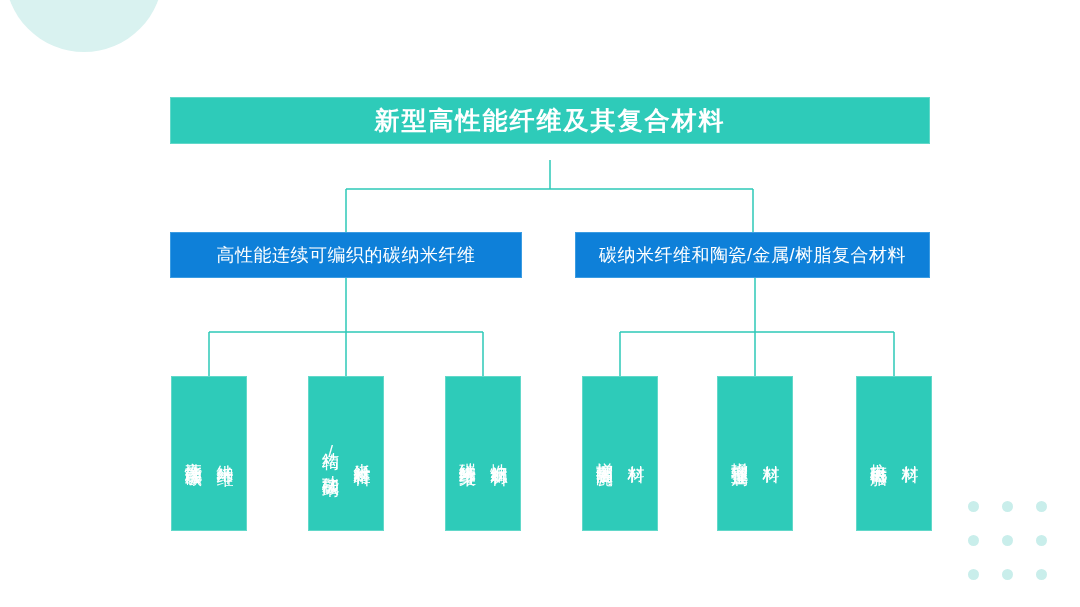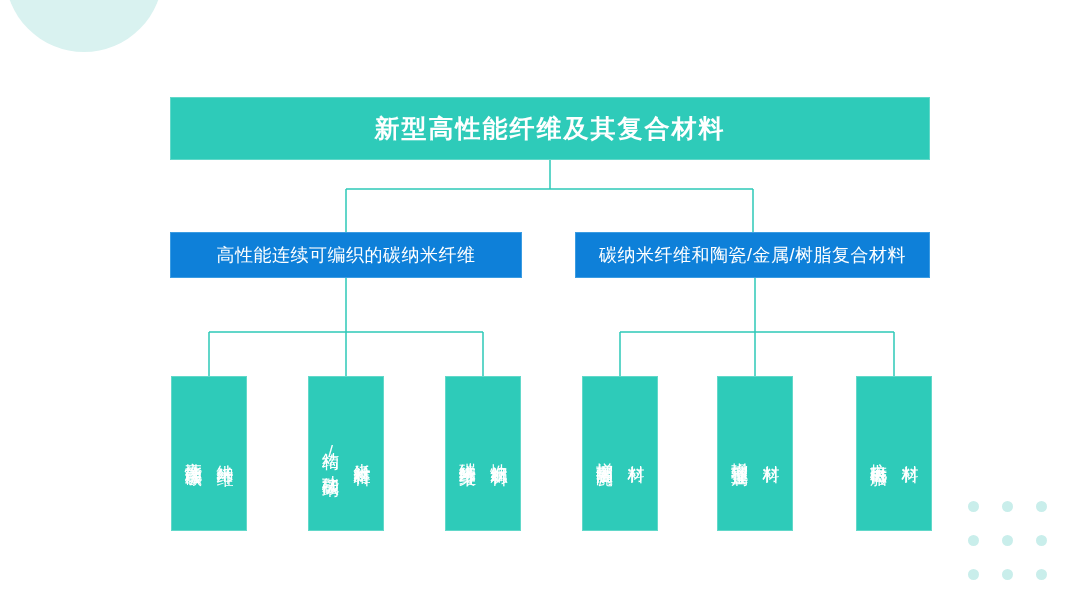--- a/index.html
+++ b/index.html
@@ -58,21 +58,21 @@
     display: flex;
     align-items: center;
     justify-content: center;
     color: #ffffff;
     box-sizing: border-box;
   }
   .root {
     left: 170px;
     top: 97px;
     width: 760px;
-    height: 63px;
+    height: 47px;
     background: #2ecbb9;
     border: 1px solid #62d8c9;
     font-size: 25px;
     font-weight: bold;
     letter-spacing: 2px;
   }
   .branch {
     top: 232px;
     height: 46px;
     background: #0e80d9;

